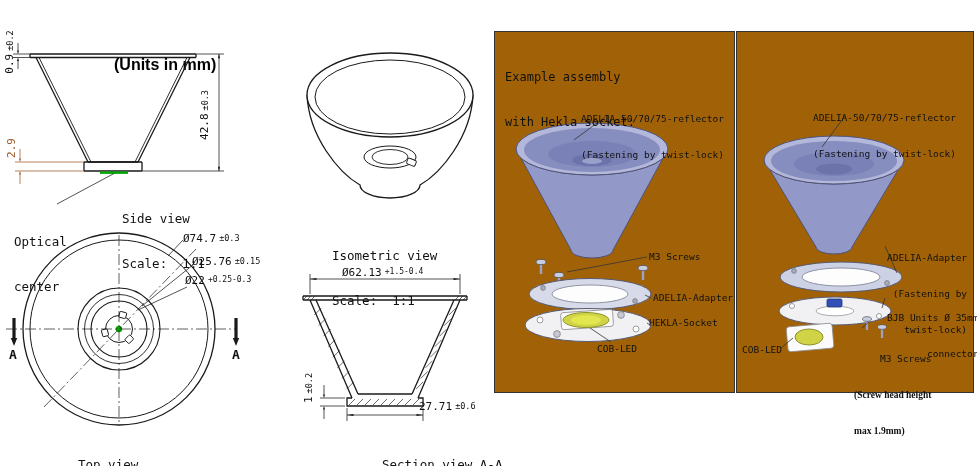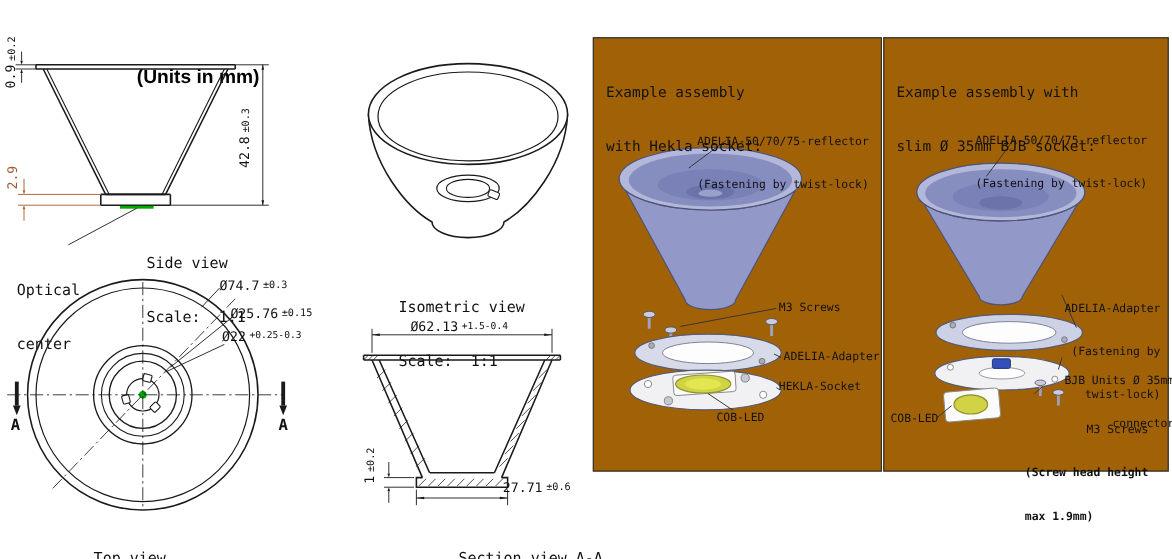--- a/index.html
+++ b/index.html
@@ -13,21 +13,21 @@
   .vtext{position:absolute;white-space:pre;font:11px "DejaVu Sans Mono",monospace;
          transform:translate(-50%,-50%) rotate(-90deg);}
   .vtext .tol{font-size:8.5px;margin-left:3px;}
   .accent{color:#a05a2c;}
   .caption{position:absolute;font:12.5px "DejaVu Sans Mono",monospace;line-height:15px;white-space:pre;}
   .alabel{position:absolute;font:bold 13px "DejaVu Sans Mono",monospace;}
   .panel{position:absolute;border:1.5px solid #333;background:#a16207;}
   .ptitle{position:absolute;left:10px;top:8px;font:12px "DejaVu Sans Mono",monospace;line-height:15px;white-space:pre;}
   .plabel{position:absolute;font:9.5px "DejaVu Sans Mono",monospace;line-height:12px;white-space:pre;}
   .plabel .u{text-align:right;}
-  .plabel .b{font-weight:bold;}
+  .plabel .b{font-weight:bold;font-family:Liberation Serif, serif;}
   .plabel div{white-space:pre;}
 </style>
 </head>
 <body>
 
 <div class="units-title" style="left:114px;top:8px">(Units in mm)</div>
 
 <svg class="abs" style="left:0;top:40px" width="245" height="205" viewBox="0 0 245 205">
   <g stroke="#1a1a1a" fill="none" stroke-width="1.3">
     <path d="M30,14 L196,14 M30,17.5 L196,17.5 M30,14 L30,17.5 M196,14 L196,17.5"></path>
@@ -265,24 +265,20 @@
       <ellipse cx="145" cy="295" rx="4.5" ry="2.3" fill="#c9cde2" stroke="#555" stroke-width="0.7"></ellipse>
     </g>
     <g stroke="#333" stroke-width="0.8" fill="none">
       <path d="M108,84 L85,115"></path>
       <path d="M148,214 L160,241"></path>
       <path d="M148,266 L145,276"></path>
       <path d="M125,296 L132,290"></path>
       <path d="M44,316 L56,306"></path>
     </g>
   </svg>
-  <div class="ptitle">
-    <div>Example assembly with</div>
-    <div>slim Ø 35mm BJB socket:</div>
-  </div>
   <div class="plabel" style="left:76px;top:56px">
     <div class="u">ADELIA-50/70/75-reflector</div>
     <div class="u">(Fastening by twist-lock)</div>
   </div>
   <div class="plabel" style="left:150px;top:196px">
     <div class="u">ADELIA-Adapter</div>
     <div class="u">(Fastening by</div>
     <div class="u">twist-lock)</div>
   </div>
   <div class="plabel" style="left:150px;top:256px">

